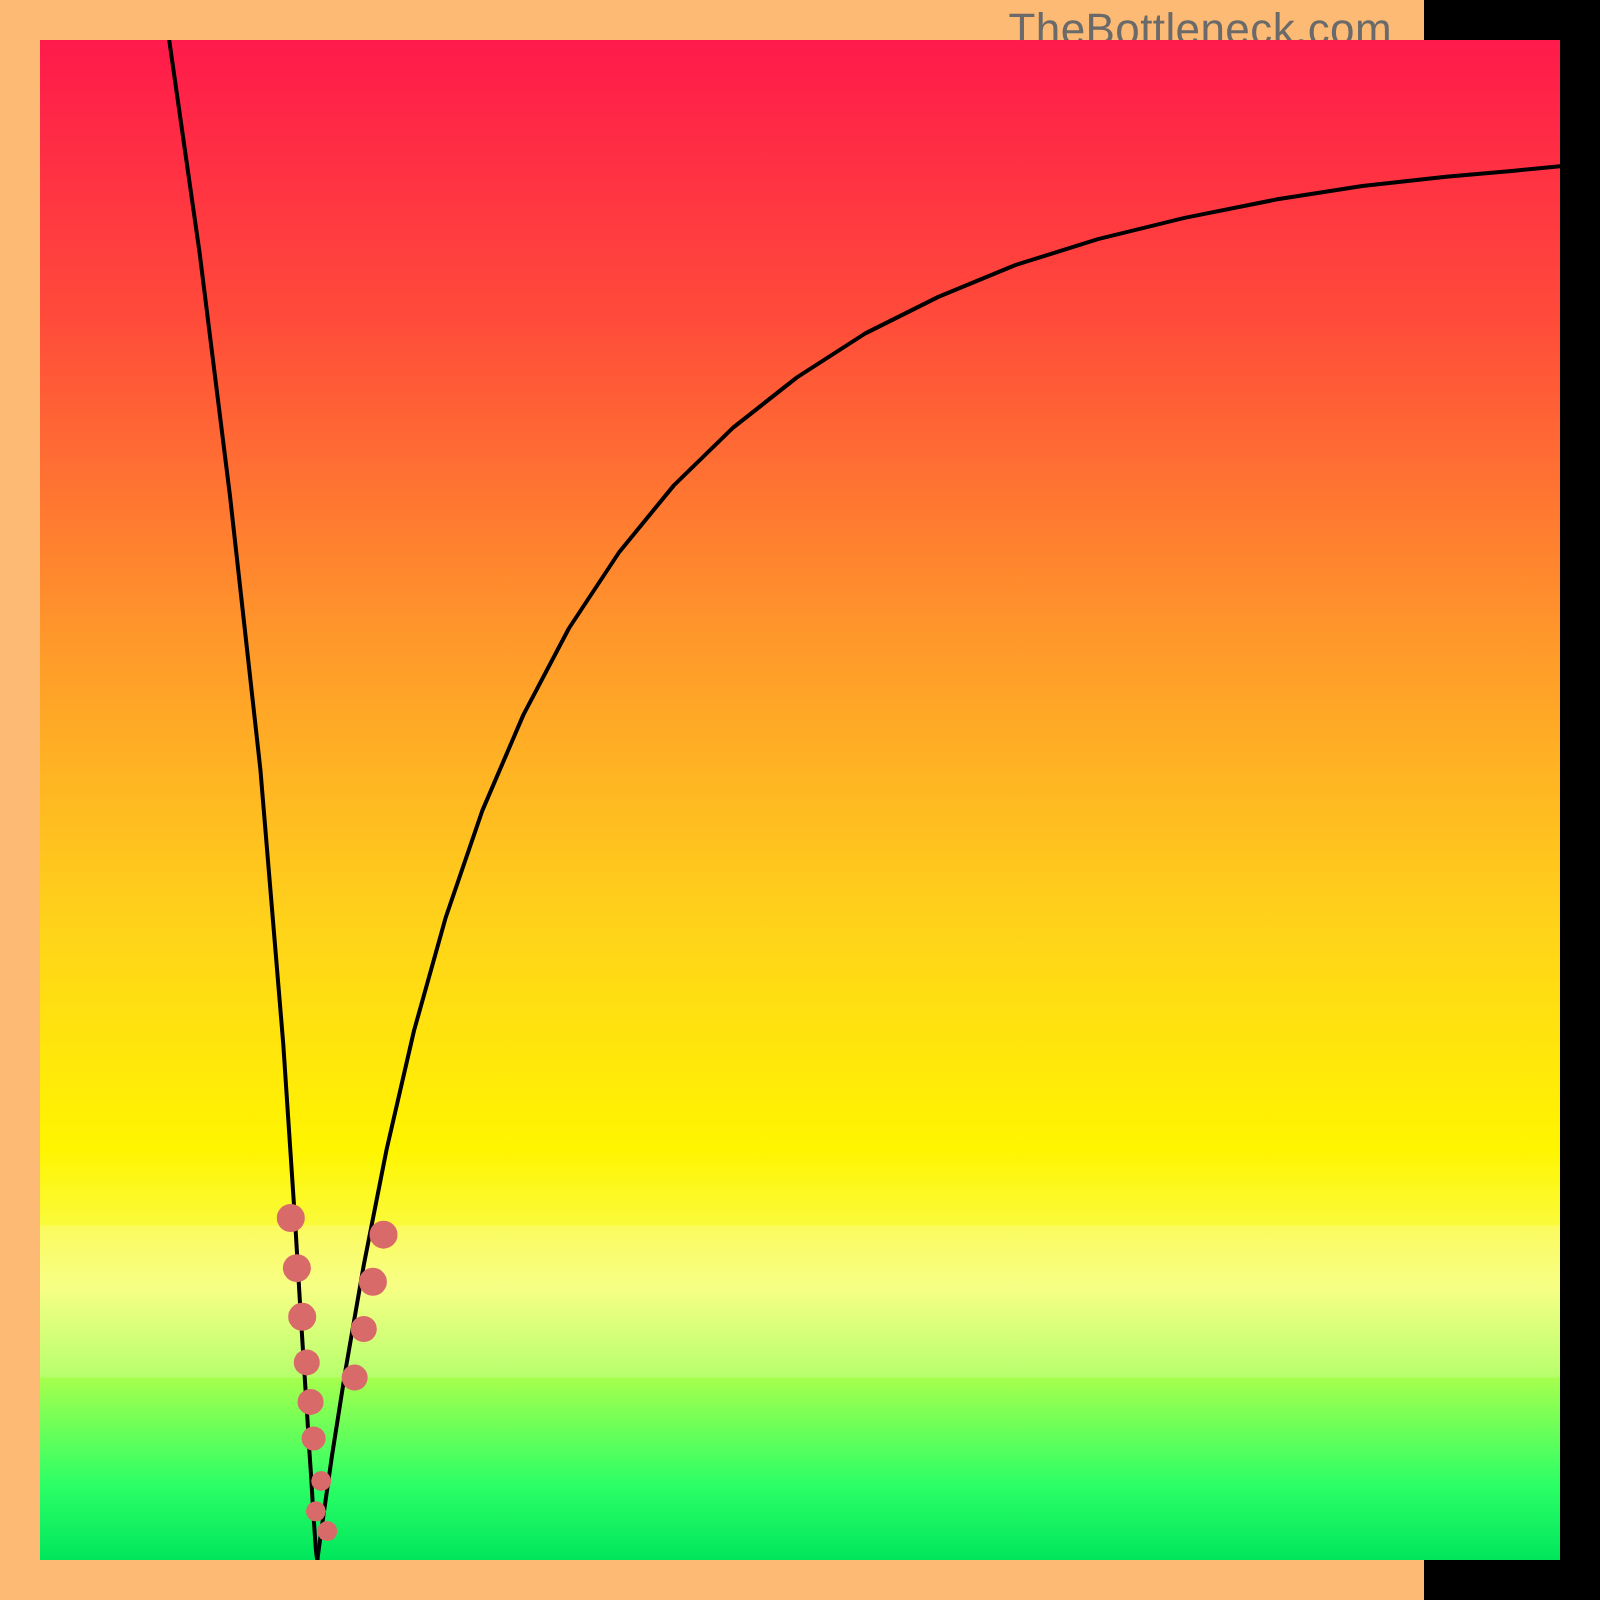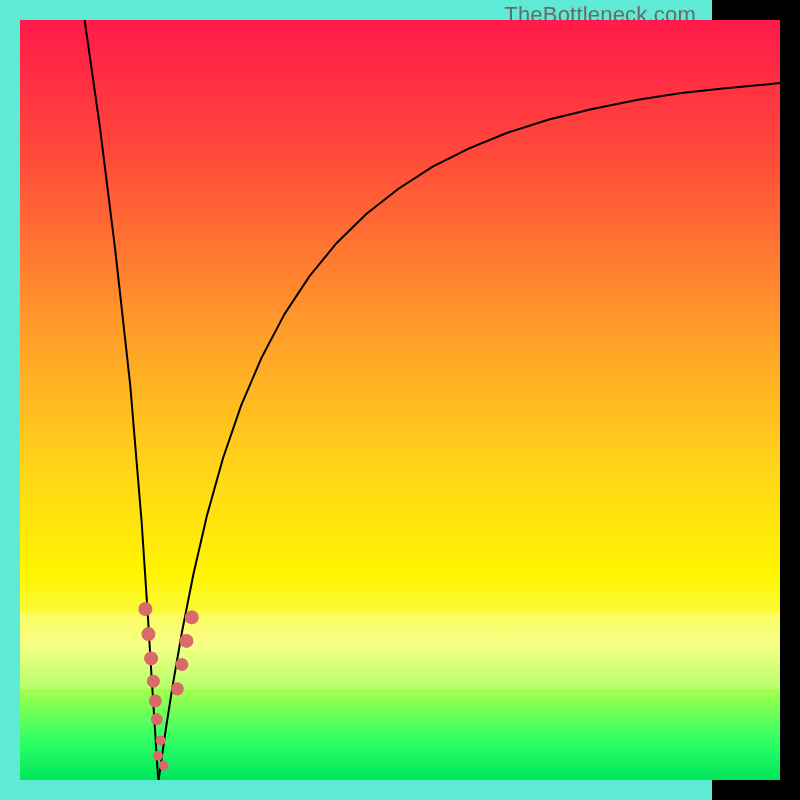--- a/index.html
+++ b/index.html
@@ -9,21 +9,21 @@
     height: 800px;
     overflow: hidden;
     background: #000;
     font-family: Arial, Helvetica, sans-serif;
   }
   .frame {
     position: absolute;
     top: 0; left: 0;
     width: 712px;
     height: 800px;
-    background: #5eead4;
+    background: #fdba74;
   }
   .plot {
     position: absolute;
     top: 20px;
     left: 20px;
     width: 760px;
     height: 760px;
   }
   .watermark {
     position: absolute;

